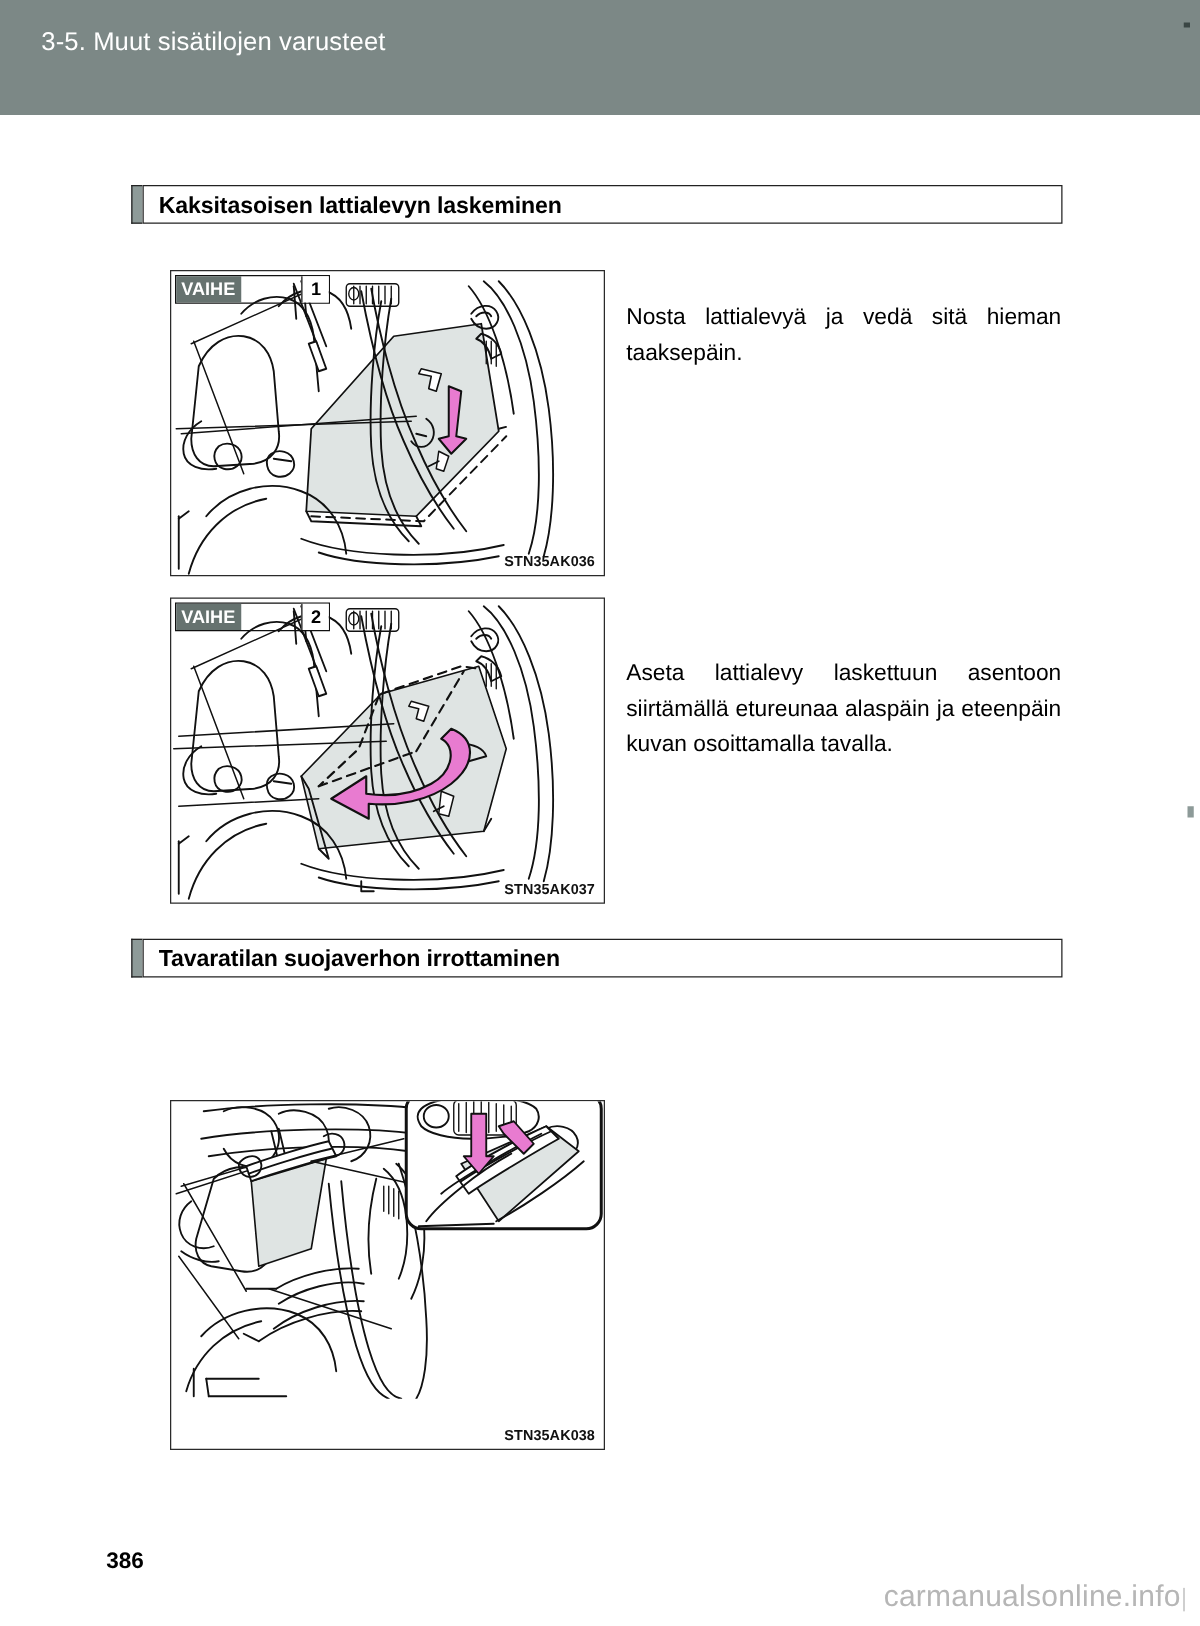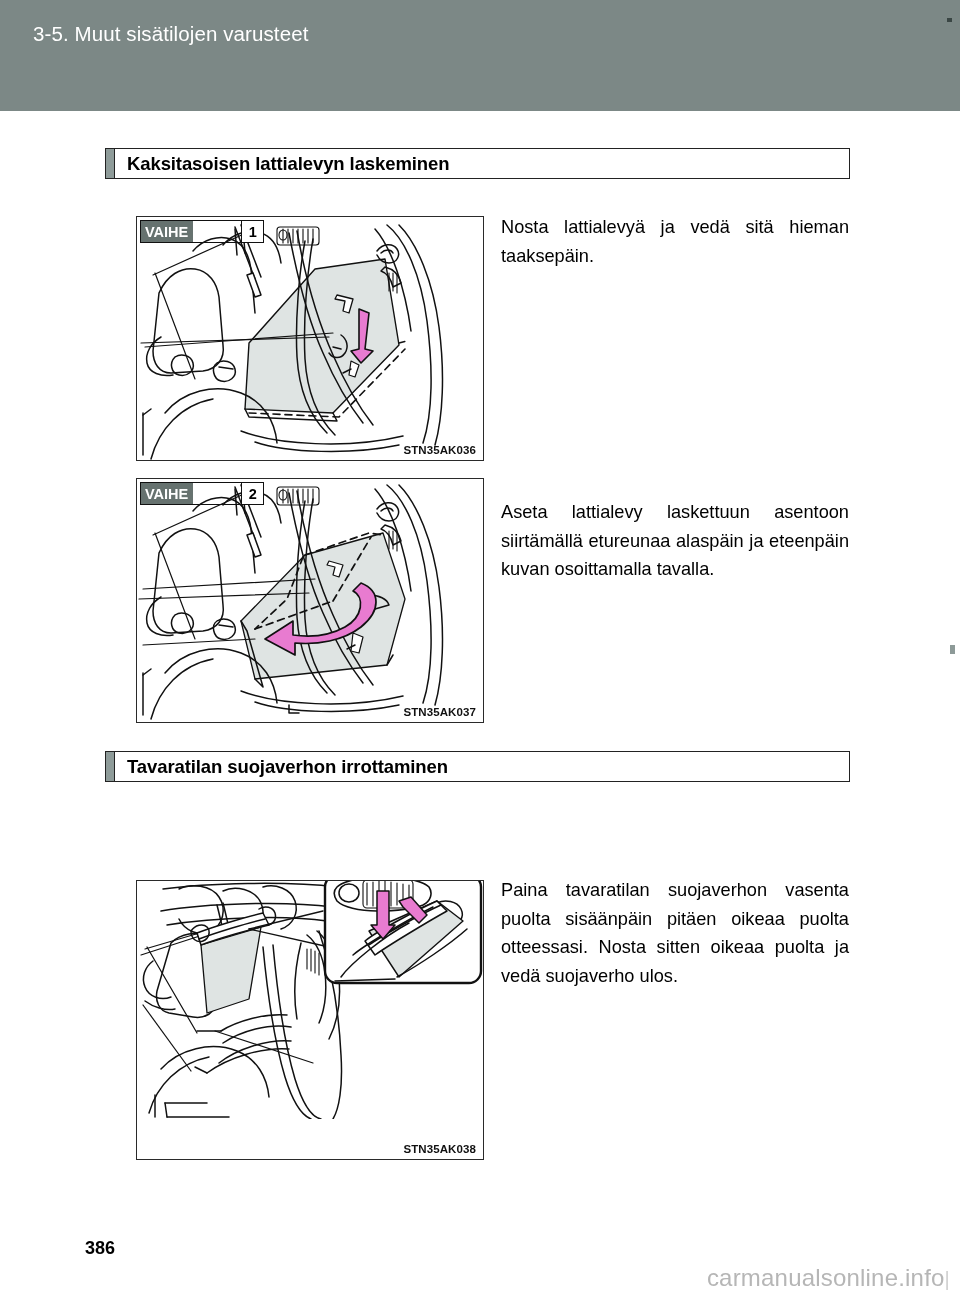--- a/index.html
+++ b/index.html
@@ -13,21 +13,21 @@
     position: relative;
     font-family: "Liberation Sans", sans-serif;
     overflow: hidden;
   }
 
   
   .header-band {
     position: absolute;
     left: 0; top: 0;
     width: 960px;
-    height: 111px;
+    height: 92px;
     background: #7c8886;
   }
   .header-title {
     position: absolute;
     left: 33px;
     top: 22px;
     font-size: 20.5px;
     color: #ffffff;
     letter-spacing: 0.1px;
     white-space: nowrap;
@@ -146,20 +146,21 @@
   }
 
   
   .body-text {
     position: absolute;
     font-size: 18.2px;
     line-height: 28.5px;
     color: #000;
     text-align: justify;
     text-justify: inter-word;
+    margin-top: 26px;
   }
   .para-wide {
     position: absolute;
     font-size: 18.2px;
     line-height: 28px;
     color: #000;
     white-space: nowrap;
   }
 
   
@@ -471,20 +472,19 @@
 
           <polygon points="240,10 252,10 252,44 258,44 246,58 234,44 240,44" fill="#e87bd0" stroke="#111" stroke-width="1.5"></polygon>
           <polygon points="262,20 274,16 290,34 282,42 266,26" fill="#e87bd0" stroke="#111" stroke-width="1.5"></polygon>
         </g>
       </g>
     </svg>
 
     <div class="fig-caption">STN35AK038</div>
   </div>
 
-  <div class="body-text" style="left:501px; top:773px; width:348px;">Paina tavaratilan suojaverhon vasenta puolta sisäänpäin pitäen oikeaa puolta otteessasi. Nosta sitten oikeaa puolta ja vedä suojaverho ulos.</div>
 
 </div>
 
 <div class="page-number">386</div>
 <div class="watermark">
   <span>carmanualsonline.info</span><span class="tail">|</span>
 </div>
 
 </body></html>

